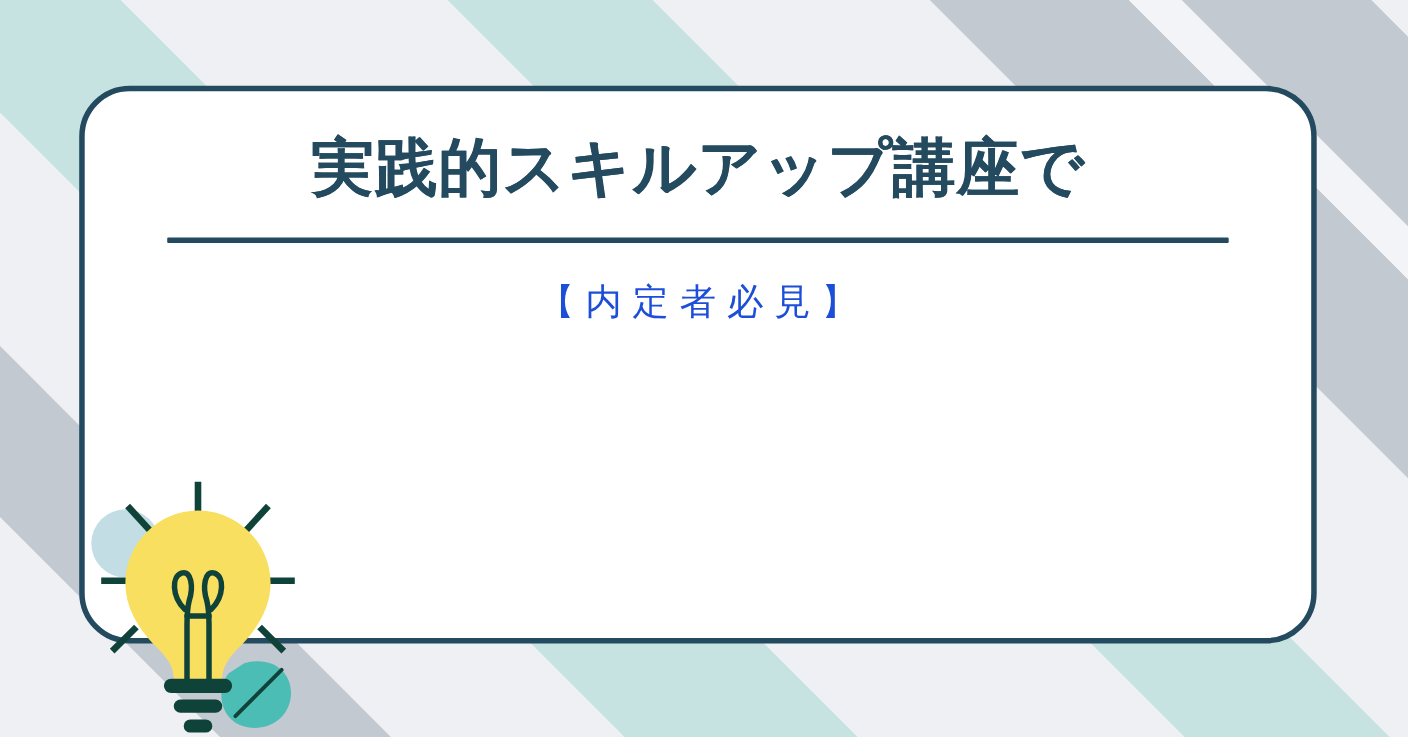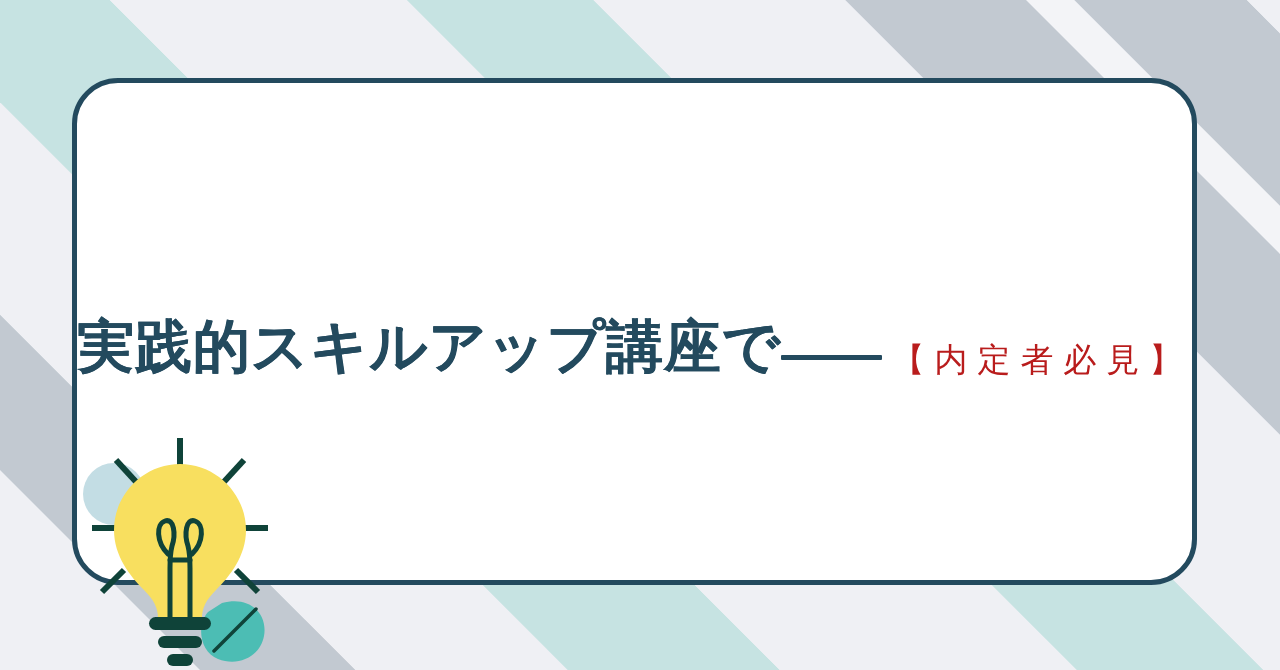--- a/index.html
+++ b/index.html
@@ -43,21 +43,21 @@
     background: #ffffff;
     border: 5px solid #234a5e;
     border-radius: 46px;
     z-index: 2;
   }
 
   #card-inner {
     position: absolute;
     inset: 0;
     display: flex;
-    flex-direction: row;
+    flex-direction: column;
     align-items: center;
     justify-content: flex-start;
     padding-top: 30px;
   }
 
   .headline {
     color: #234a5e;
     font-weight: 700;
     font-size: 57px;
     line-height: 1.42;
@@ -70,21 +70,21 @@
 
   #divider {
     width: 965px;
     height: 5px;
     background: #234a5e;
     margin: 22px 0 0 0;
     border-radius: 1px;
   }
 
   .subline {
-    color: #b91c1c;
+    color: #1d4ed8;
     font-weight: 500;
     font-size: 33px;
     line-height: 1.62;
     letter-spacing: 0.30em;
     text-indent: 0.30em;
     text-align: center;
     white-space: nowrap;
     margin: 0;
   }
 

